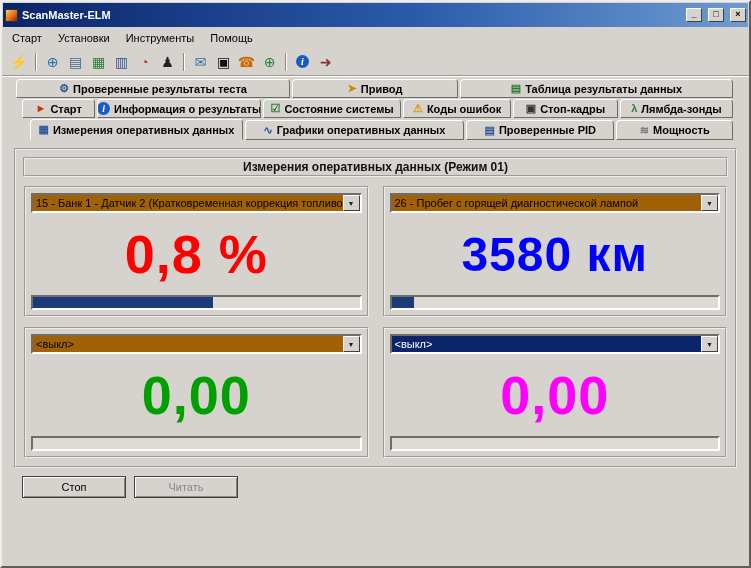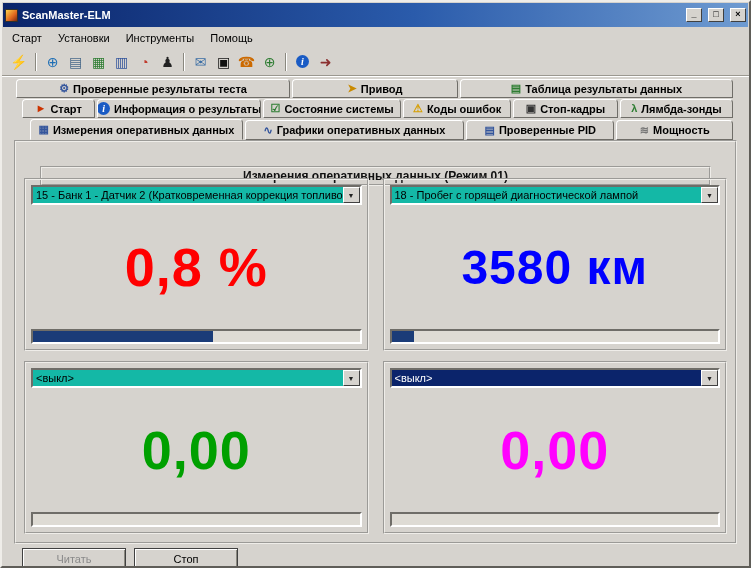--- a/index.html
+++ b/index.html
@@ -49,25 +49,25 @@
   [data-name="lambda-icon"]{color:#2e7d32;font-weight:bold}
   [data-name="measurements-icon"]{color:#34559c}
   [data-name="graphs-icon"]{color:#34559c}
   [data-name="pid-config-icon"]{color:#34559c}
   [data-name="power-icon"]{color:#777}
   [data-name="info-icon"],[data-name="vehicle-info-icon"]{
     background:#1a5bc4;color:#fff;border-radius:50%;width:13px;height:13px;line-height:13px;
     text-align:center;font-style:italic;font-weight:bold;font-size:10px;
     font-family:"Liberation Serif",serif;display:inline-block;}
   
-  .mainbox{margin:0 12px;height:404px;border:2px groove #efede9;padding:22px;position:relative;background:#d6d3ce;}
+  .mainbox{margin:8px 12px;height:320px;border:2px groove #efede9;padding:5px;position:relative;background:#d6d3ce;}
   .hdr{height:20px;margin:2px 2px 8px;border:2px groove #efede9;display:flex;align-items:center;justify-content:center;font-size:12px;font-weight:bold;color:#111;}
   .grid{position:absolute;left:8px;right:8px;top:36px;bottom:8px;display:grid;grid-template-columns:1fr 1fr;grid-template-rows:1fr 1fr;gap:10px 14px;}
   .quad{border:2px groove #efede9;padding:5px;display:flex;flex-direction:column;min-width:0;}
-  .combo{height:20px;border:2px solid;border-color:#6f6d68 #fff #fff #6f6d68;background:#14b8a6;display:flex;align-items:flex-start;font-size:11px;overflow:hidden;flex:0 0 auto;}
+  .combo{height:20px;border:2px solid;border-color:#6f6d68 #fff #fff #6f6d68;background:#a16207;display:flex;align-items:flex-start;font-size:11px;overflow:hidden;flex:0 0 auto;}
   .combo .txt{flex:1;padding-left:3px;white-space:nowrap;overflow:hidden;height:100%;display:flex;align-items:center;}
   .combo.sel .txt{background:#0b246b;color:#fff;}
   .combo .cbtn{width:17px;height:100%;flex:0 0 auto;background:#d6d3ce;border:1px solid;border-color:#fff #404040 #404040 #fff;display:flex;align-items:center;justify-content:center;font-size:7px;color:#222;}
   .value{flex:1;display:flex;align-items:center;justify-content:center;font-weight:bold;font-size:54px;letter-spacing:1px;overflow:hidden;}
   .quad:nth-child(2) .value{font-size:48px;}
   .pbar{height:15px;border:2px solid;border-color:#6f6d68 #fff #fff #6f6d68;background:#dedbd4;flex:0 0 auto;overflow:hidden;}
   .pfill{height:100%;background:#1b3c78;}
   
   .footer{display:flex;gap:8px;margin:4px 0 0 20px;}
   .fbtn{width:104px;height:22px;background:#d6d3ce;border:1px solid #404040;box-shadow:inset 1px 1px 0 #fff,inset -1px -1px 0 #8a887f;font-size:11px;font-family:"Liberation Sans",sans-serif;cursor:default;}
@@ -186,21 +186,21 @@
           <span class="cbtn" data-name="chevron-down-icon">▼</span>
         </div>
         <div class="value" data-name="gauge-value-1" style="color: rgb(255, 0, 0);">0,8 %</div>
         <div class="pbar" data-name="gauge-progress-1">
           <div class="pfill" data-name="gauge-progress-fill-1" style="width: 55%;"></div>
         </div>
       </div>
 
       <div class="quad" data-name="gauge-panel-2">
         <div class="combo" data-name="pid-selector-2">
-          <span class="txt" data-name="pid-selector-2-value">18 - Пробег с горящей диагностической лампой</span>
+          <span class="txt" data-name="pid-selector-2-value">26 - Пробег с горящей диагностической лампой</span>
           <span class="cbtn" data-name="chevron-down-icon">▼</span>
         </div>
         <div class="value" data-name="gauge-value-2" style="color: rgb(0, 0, 255);">3580 км</div>
         <div class="pbar" data-name="gauge-progress-2">
           <div class="pfill" data-name="gauge-progress-fill-2" style="width: 7%;"></div>
         </div>
       </div>
 
       <div class="quad" data-name="gauge-panel-3">
         <div class="combo" data-name="pid-selector-3">
@@ -221,17 +221,17 @@
         <div class="value" data-name="gauge-value-4" style="color: rgb(255, 0, 255);">0,00</div>
         <div class="pbar" data-name="gauge-progress-4">
           <div class="pfill" data-name="gauge-progress-fill-4" style="width: 0%;"></div>
         </div>
       </div>
 
     </div>
   </div>
 
   <div class="footer" data-name="footer">
+    <button class="fbtn" data-name="stop-button">Стоп</button>
     <button class="fbtn disabled" data-name="read-button">Читать</button>
-    <button class="fbtn" data-name="stop-button">Стоп</button>
   </div>
 
 </div>
 
 </body></html>

